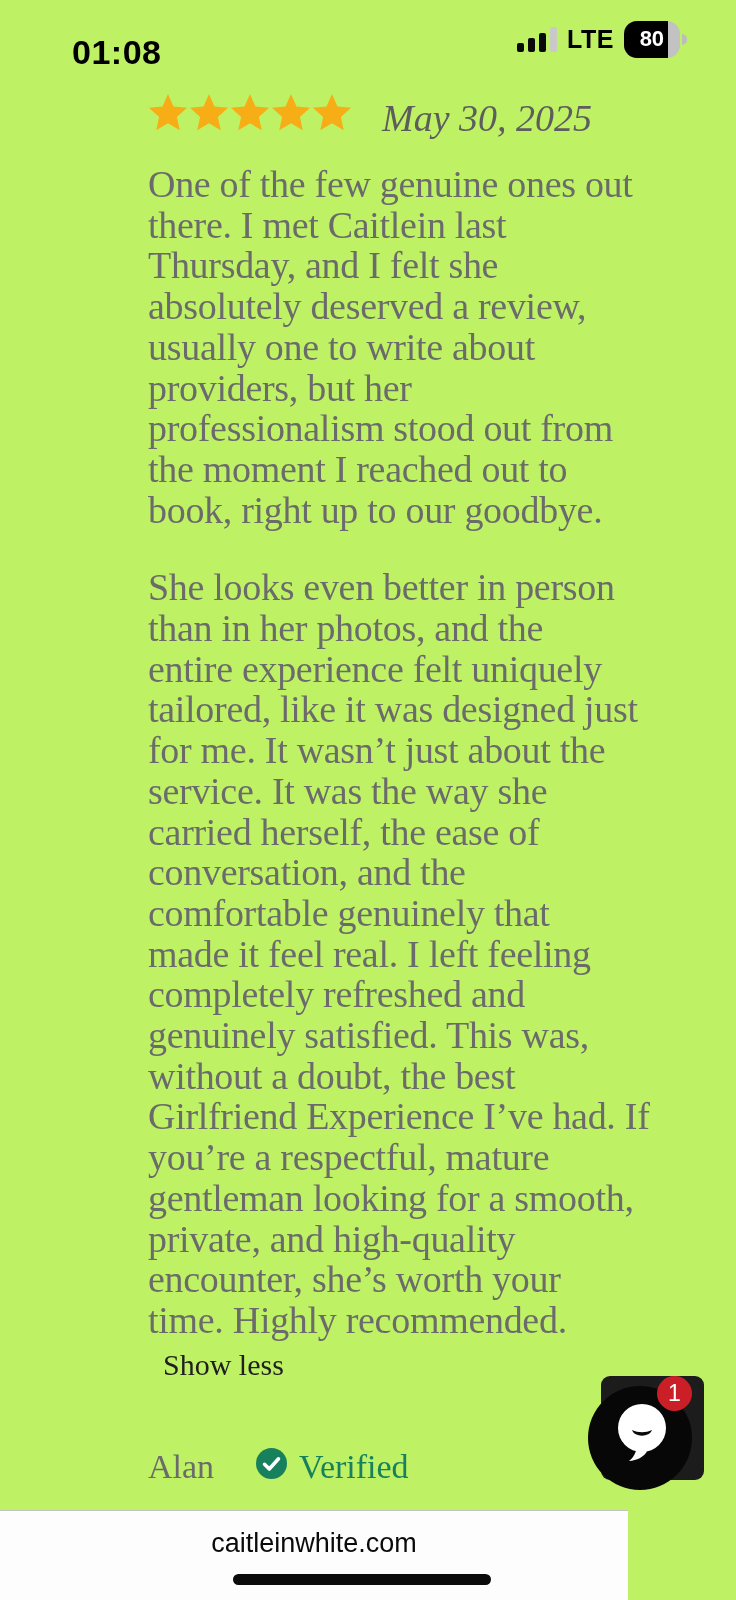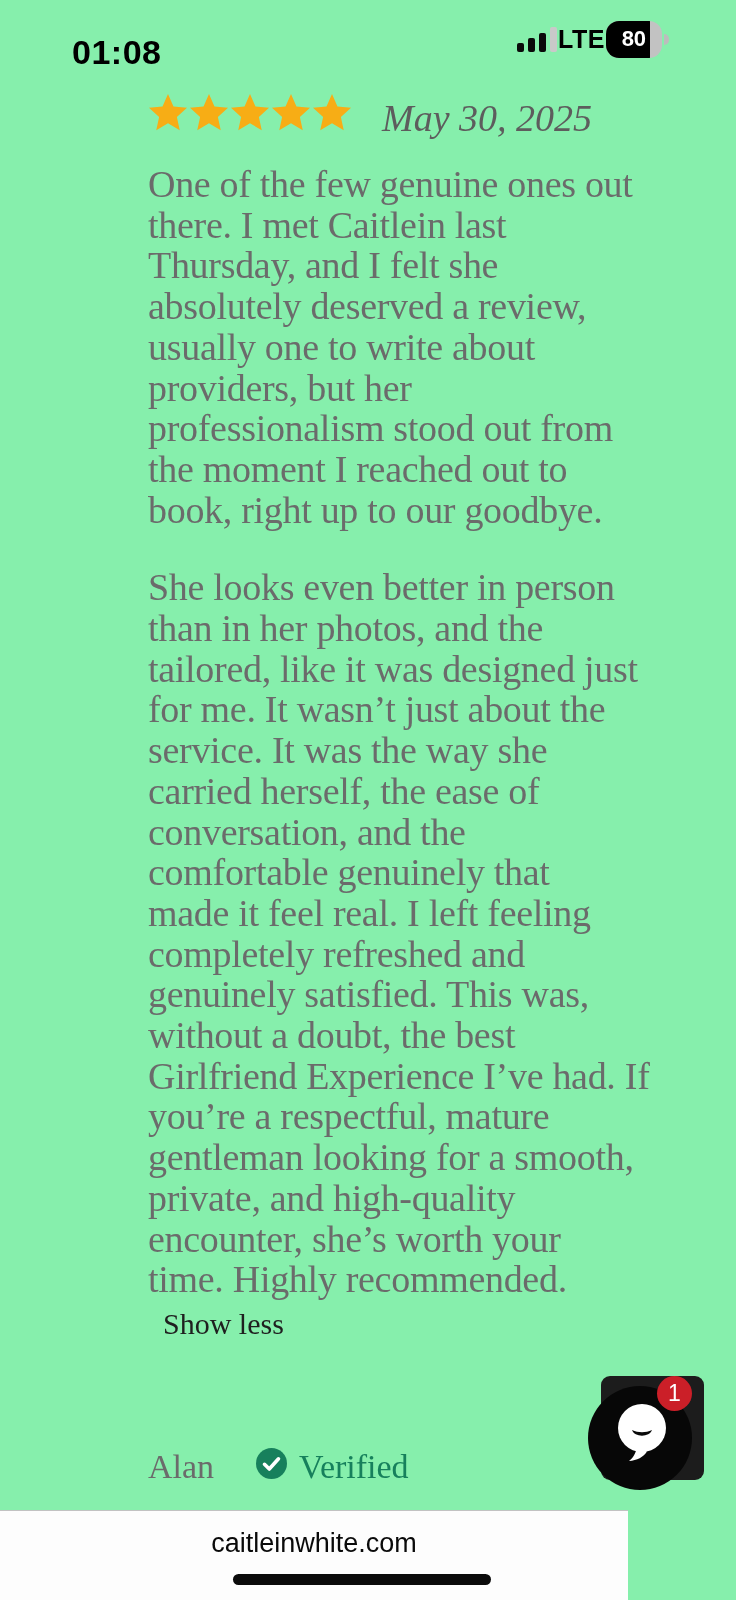--- a/index.html
+++ b/index.html
@@ -1,28 +1,28 @@
 <!DOCTYPE html>
 <html style="--green: #17805c; --badge-red: #cb1f28;"><head>
 <meta charset="utf-8">
 <style>
   html,body{margin:0;padding:0;background:#ffffff;}
   .phone{
-    position:relative;width:736px;height:1600px;background:#86efac;
+    position:relative;width:736px;height:1600px;background:#bef264;
     overflow:hidden;font-family:"Liberation Sans",sans-serif;
   }
   
   .status-bar{position:absolute;top:0;left:0;width:736px;height:78px;}
   .status-time{
     position:absolute;left:72px;top:33px;font-size:34px;font-weight:700;
     color:#000;letter-spacing:.5px;
   }
   .status-right{
     position:absolute;left:517px;top:0;height:78px;
-    display:flex;align-items:center;gap:1px;
+    display:flex;align-items:center;gap:10px;
   }
   .signal{display:flex;align-items:flex-end;gap:4px;height:25px;}
   .signal .bar{width:7px;border-radius:2px;background:#0a0a0a;}
   .signal .b1{height:9px;}
   .signal .b2{height:14px;}
   .signal .b3{height:19px;}
   .signal .b4{height:25px;background:#c9c9c9;}
   .net-label{font-size:25px;font-weight:600;color:#000;letter-spacing:.5px;}
   .battery{position:relative;display:flex;align-items:center;}
   .battery-body{
@@ -141,20 +141,21 @@
           <div class="line">absolutely deserved a review,</div>
           <div class="line">usually one to write about</div>
           <div class="line">providers, but her</div>
           <div class="line">professionalism stood out from</div>
           <div class="line">the moment I reached out to</div>
           <div class="line">book, right up to our goodbye.</div>
         </div>
         <div class="para">
           <div class="line">She looks even better in person</div>
           <div class="line">than in her photos, and the</div>
+          <div class="line">entire experience felt uniquely</div>
           <div class="line">tailored, like it was designed just</div>
           <div class="line">for me. It wasn’t just about the</div>
           <div class="line">service. It was the way she</div>
           <div class="line">carried herself, the ease of</div>
           <div class="line">conversation, and the</div>
           <div class="line">comfortable genuinely that</div>
           <div class="line">made it feel real. I left feeling</div>
           <div class="line">completely refreshed and</div>
           <div class="line">genuinely satisfied. This was,</div>
           <div class="line">without a doubt, the best</div>

